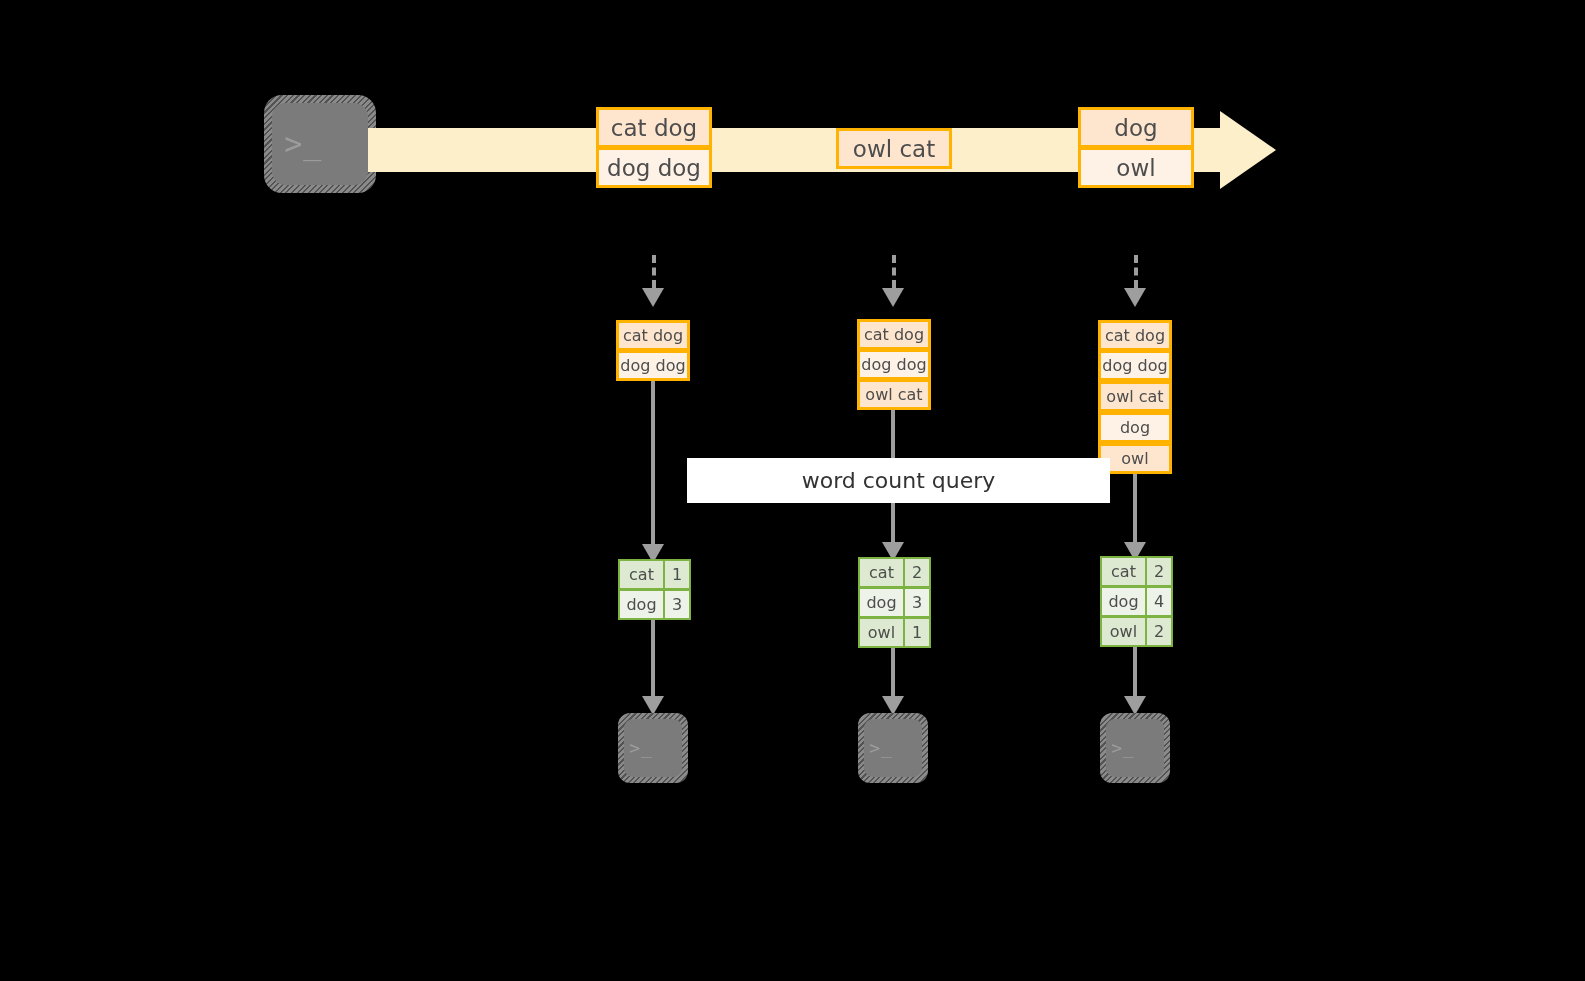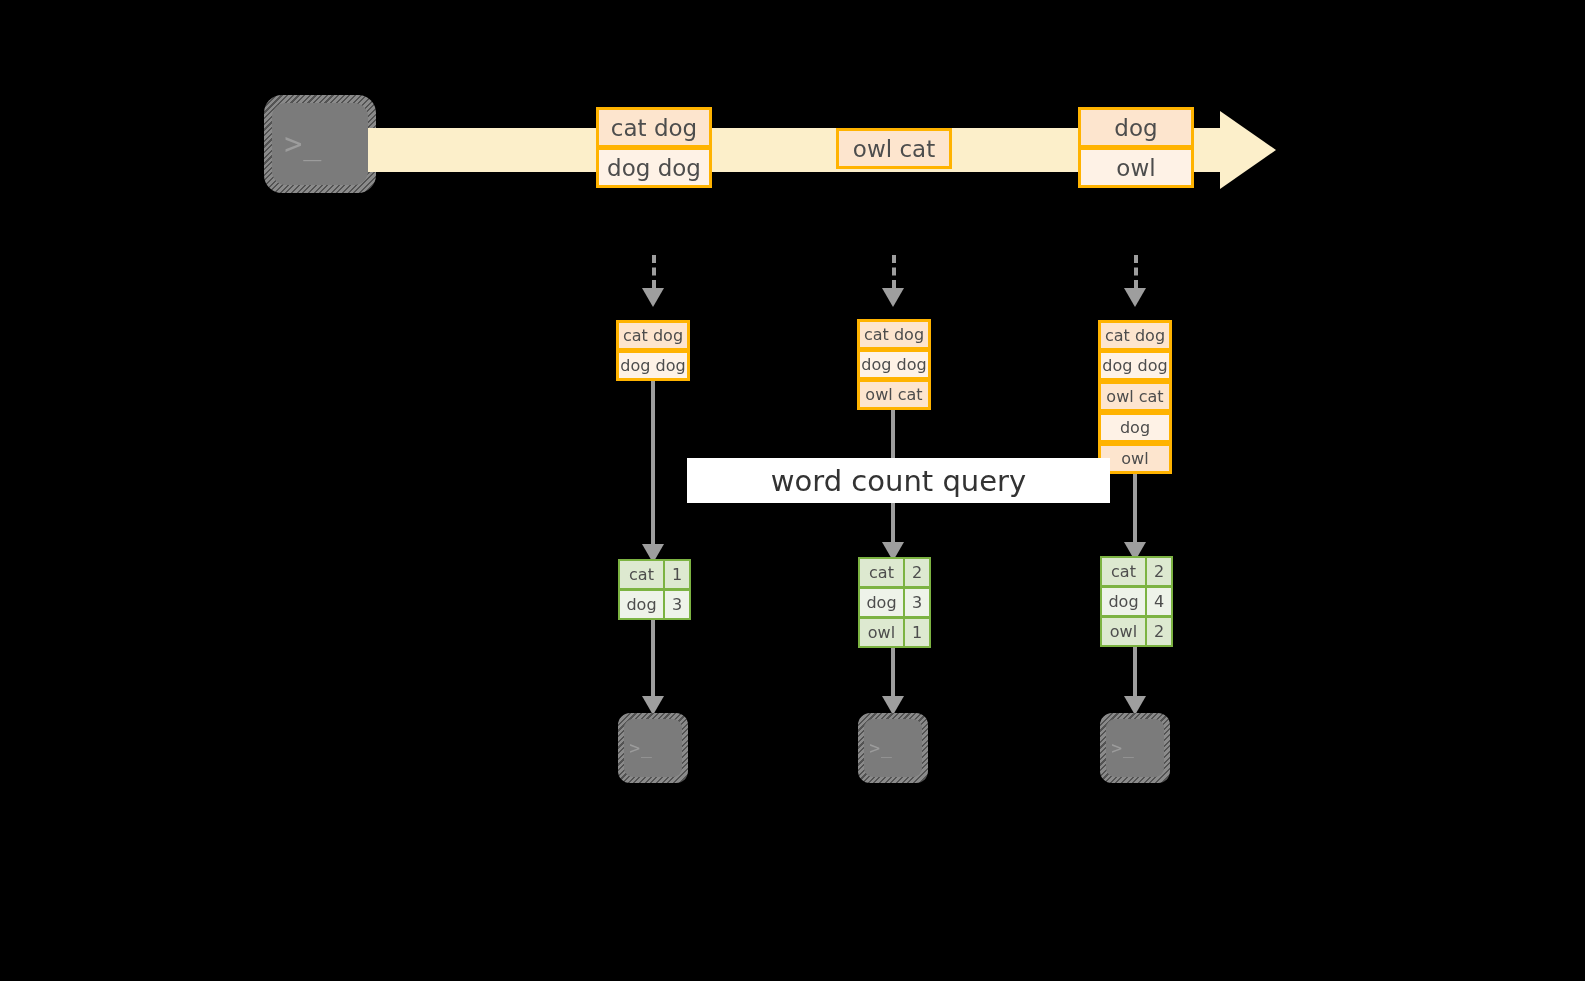--- a/index.html
+++ b/index.html
@@ -133,21 +133,21 @@
     position: absolute;
     left: 687px;
     top: 458px;
     width: 423px;
     height: 45px;
     background: #FFFFFF;
     display: flex;
     align-items: center;
     justify-content: center;
     color: #333333;
-    font-size: 29px;
+    font-size: 22px;
     white-space: nowrap;
   }
 </style>
 </head>
 <body>
 
 <div id="stage">
 
   <div class="terminal big" style="left:264px; top:95px;">
     <div class="inner"></div>

